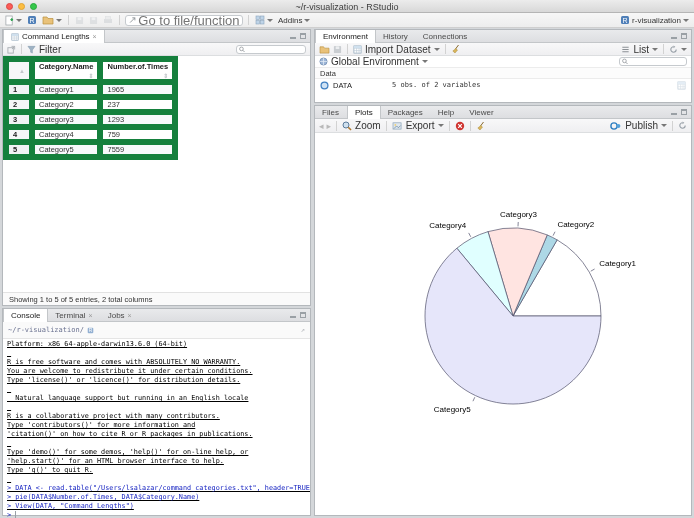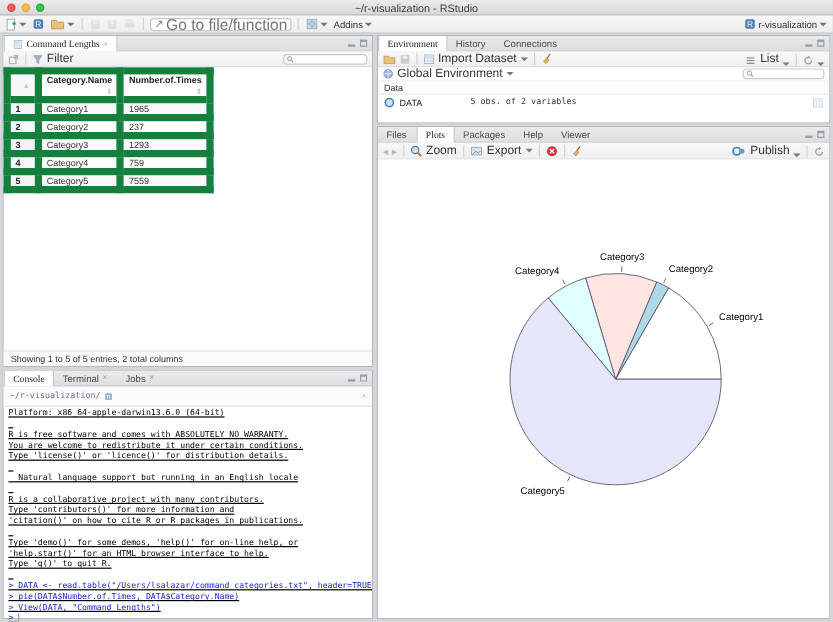--- a/index.html
+++ b/index.html
@@ -31,21 +31,21 @@
   .icon { display:inline-block; vertical-align:middle; }
   .gray-glyph { color:#b9b9b9; font-size:9px; }
 
   
   .pane { position:absolute; background:#fff; border:1px solid #b4b8bc; }
   .tabbar { height:13px; background:linear-gradient(#e9eaec,#dddee1); border-bottom:1px solid #c3c6c9;
     display:flex; align-items:stretch; position:relative; }
   .tab { display:flex; align-items:center; gap:3px; padding:0 7px; font-size:8px; color:#4a4a4a;
     border-right:1px solid transparent; }
   .tab.active { background:#fff; border-left:1px solid #c3c6c9; border-right:1px solid #c3c6c9;
-    margin-bottom:-1px; color:#1a1a1a;font-family:Liberation Serif, serif; }
+    margin-bottom:-1px; color:#1a1a1a; }
   .tab .x { color:#9a9a9a; font-size:7px; }
   .winbtns { position:absolute; right:4px; top:3px; display:flex; gap:4px; }
   .minbtn { width:6px; height:6px; border-bottom:2px solid #9aa0a5; }
   .maxbtn { width:6px; height:6px; border:1px solid #9aa0a5; border-top-width:2px; }
   .pane-toolbar { height:13px; background:linear-gradient(#f8f8f9,#efeff1); border-bottom:1px solid #dcdee0;
     display:flex; align-items:center; padding:0 4px; gap:3px; position:relative; }
   .pt-label { font-size:10px; color:#333; }
   .search-input { height:9px; background:#fff; border:1px solid #c6cace; border-radius:3px;
     display:flex; align-items:center; padding:0 2px; gap:2px; }
   .search-input input { border:none; outline:none; width:100%; font-size:7px; background:transparent; }
@@ -72,21 +72,21 @@
   .cons-body .cmd { color:#1724c2; }
   .cursor { display:inline-block; width:1px; height:7px; background:#9aa0a6; vertical-align:-1px; }
 
   
   #pane-env { left:314px; top:29px; width:378px; height:74px; }
   .env-scope { height:12px; display:flex; align-items:center; gap:3px; padding:0 4px; border-bottom:1px solid #ececec; }
   .env-section { height:11px; line-height:11px; font-size:7.5px; color:#333; padding-left:5px; border-bottom:1px solid #ececec; background:#fcfcfc; }
   .env-row { height:12px; display:flex; align-items:center; gap:4px; padding:0 5px; position:relative; }
   .env-name { font-size:7.5px; color:#222; width:55px; }
   .env-summary { font-family:"DejaVu Sans Mono",monospace; font-size:7px; color:#333; }
-  .right-stack { margin-left:auto; display:flex; align-items:flex-end; gap:3px; }
+  .right-stack { margin-left:auto; display:flex; align-items:center; gap:3px; }
 
   
   #pane-plots { left:314px; top:105px; width:378px; height:411px; }
   #pane-plots .pane-toolbar { height:14px; }
   .plot-area { position:relative; width:376px; height:381px; background:#fff; }
 
   svg text { font-family:"Liberation Sans",sans-serif; }
 </style>
 </head>
 <body>

